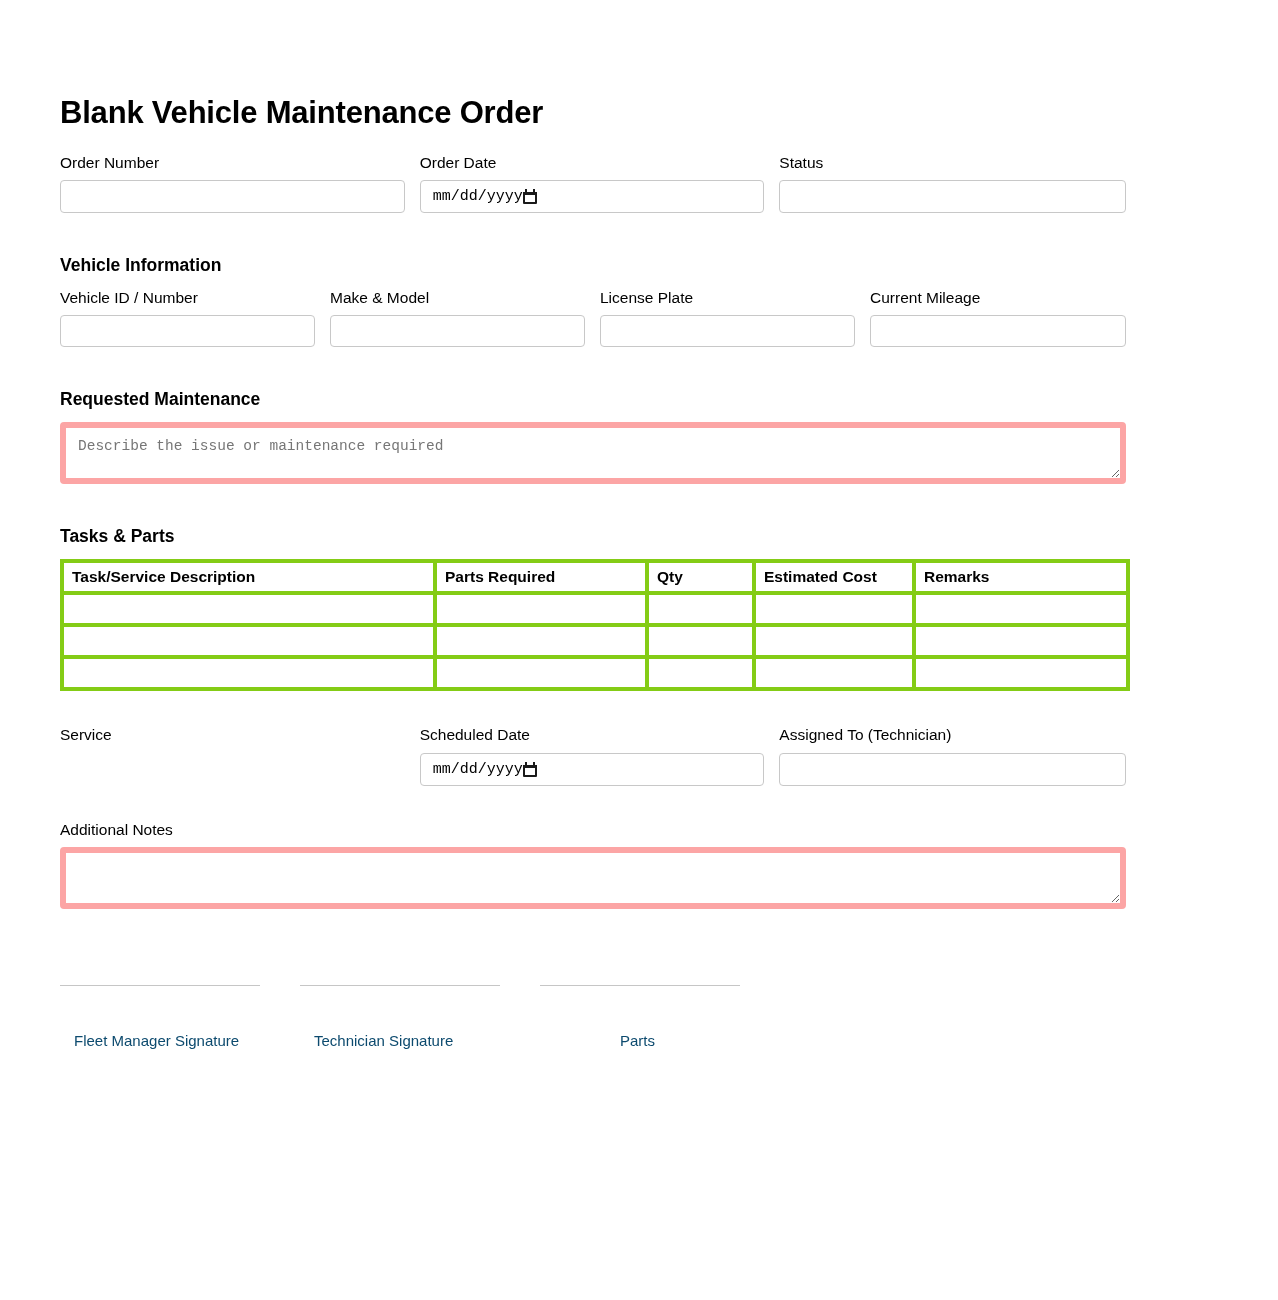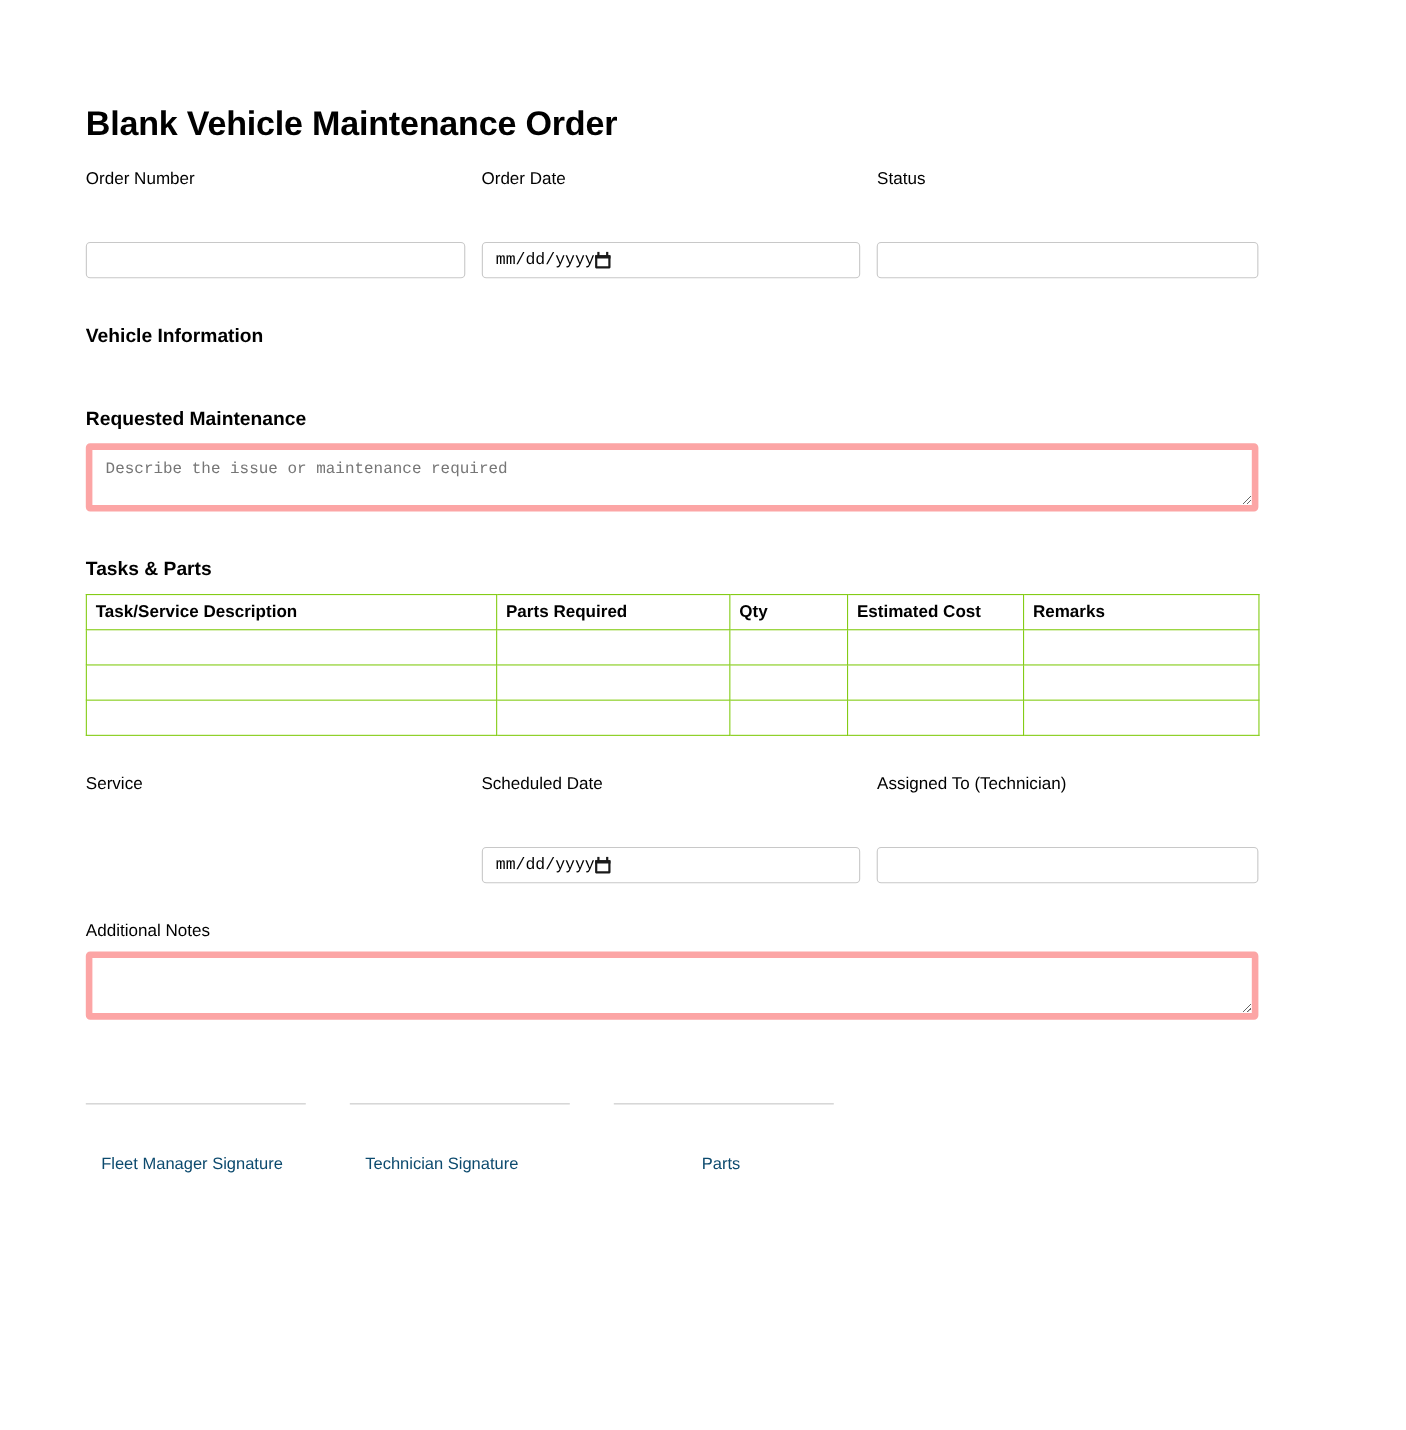--- a/index.html
+++ b/index.html
@@ -12,21 +12,21 @@
   body {
     width: 1278px;
     height: 1300px;
     font-family: "Liberation Sans", sans-serif;
     color: #000000;
     overflow: hidden;
   }
   .page {
     position: relative;
     width: 1278px;
-    padding: 95px 106px 0 78px;
+    padding: 95px 106px 0 60px;
   }
   .doc-title {
     font-size: 31px;
     font-weight: bold;
     letter-spacing: -0.2px;
     margin: 0 0 22px 0;
     line-height: 1.15;
     color: #000;
   }
   .section-title {
@@ -45,21 +45,21 @@
     white-space: nowrap;
   }
   .row {
     display: flex;
     width: 1066px;
   }
   .row-3 > .cell { width: 345px; margin-right: 15px; }
   .row-3 > .cell:last-child { margin-right: 0; width: 347px; }
   .row-4 > .cell { width: 256px; margin-right: 15px; }
   .row-4 > .cell:last-child { margin-right: 0; width: 257px; }
-  .cell { display: flex; flex-direction: column; gap: 40px; }
+  .cell { display: flex; flex-direction: column; }
 
   input.txt, select.sel, .date-wrap {
     width: 100%;
     height: 33px;
     border: 1px solid #c8c8c8;
     border-radius: 4px;
     background: #fff;
     font-family: "Liberation Sans", sans-serif;
     font-size: 15px;
     padding: 0 10px;
@@ -146,21 +146,21 @@
   textarea#requested { height: 62px; }
   textarea#notes { height: 62px; }
 
   table.tasks {
     width: 1066px;
     border-collapse: collapse;
     table-layout: fixed;
     margin: 0;
   }
   table.tasks th, table.tasks td {
-    border: 1px solid #84cc16;
+    border: 4px solid #84cc16;
     padding: 0;
     vertical-align: middle;
   }
   table.tasks th {
     text-align: left;
     font-size: 15.5px;
     font-weight: bold;
     height: 32px;
     padding: 0 8px;
   }
@@ -219,20 +219,38 @@
     </div>
     <div class="cell">
       <label class="field-label">Status</label>
       <input class="txt" type="text" value="" style="">
     </div>
   </div>
 
   <div class="gap-lg"></div>
 
   <h2 class="section-title">Vehicle Information</h2>
+  <div class="row row-4">
+    <div class="cell small">
+      <label class="field-label">Vehicle ID / Number</label>
+      <input class="txt" type="text" value="" style="">
+    </div>
+    <div class="cell small">
+      <label class="field-label">Make &amp; Model</label>
+      <input class="txt" type="text" value="" style="">
+    </div>
+    <div class="cell small">
+      <label class="field-label">License Plate</label>
+      <input class="txt" type="text" value="" style="">
+    </div>
+    <div class="cell small">
+      <label class="field-label">Current Mileage</label>
+      <input class="txt" type="text" value="" style="">
+    </div>
+  </div>
 
   <div class="gap-lg"></div>
 
   <h2 class="section-title">Requested Maintenance</h2>
   <textarea class="area" id="requested" placeholder="Describe the issue or maintenance required" style=""></textarea>
 
   <div class="gap-lg"></div>
 
   <h2 class="section-title">Tasks &amp; Parts</h2>
   <table class="tasks">

